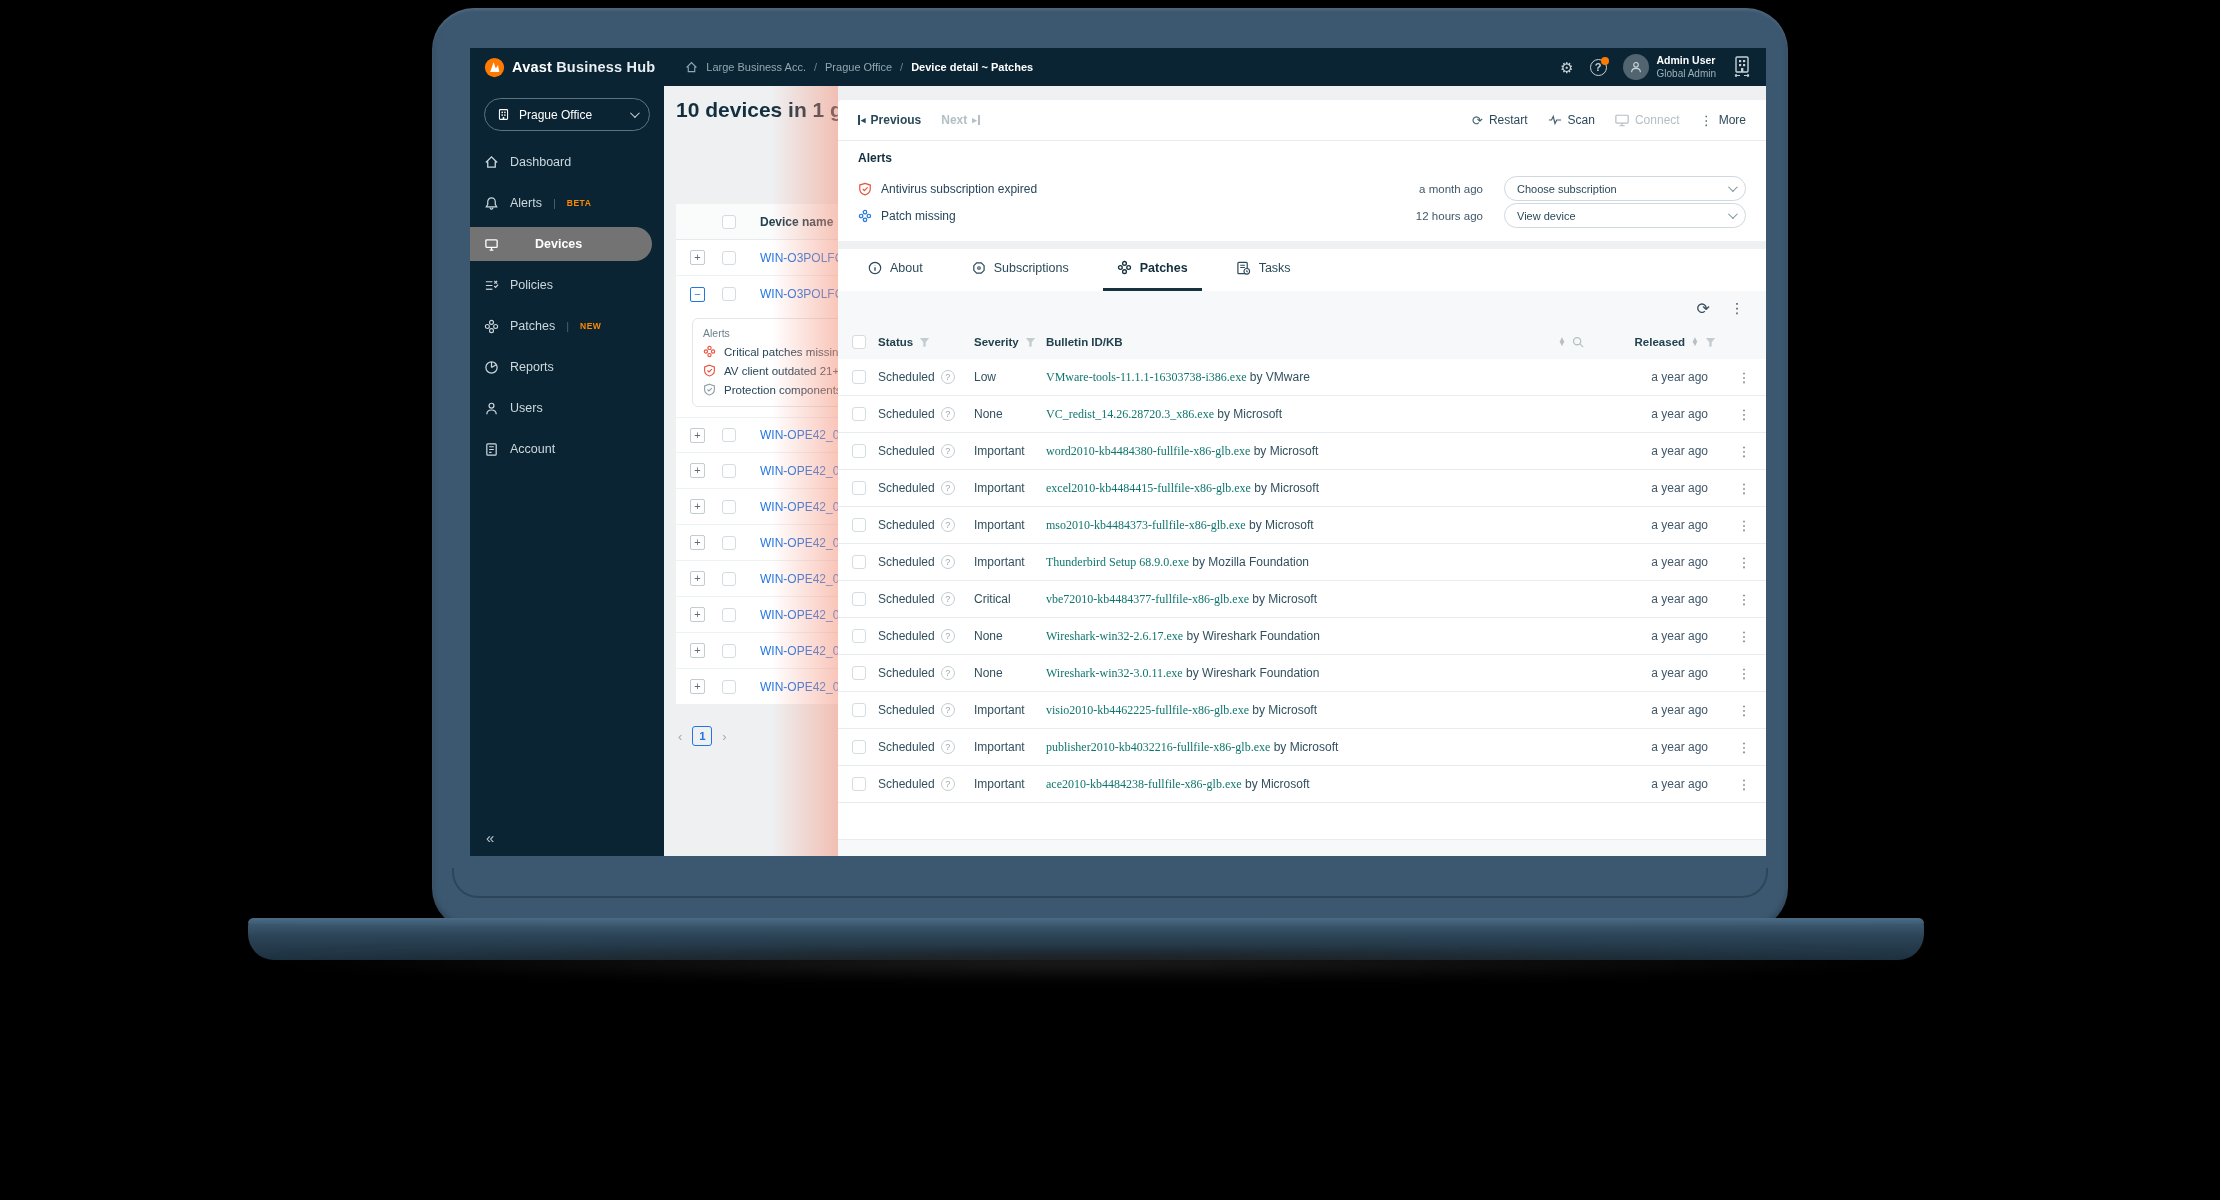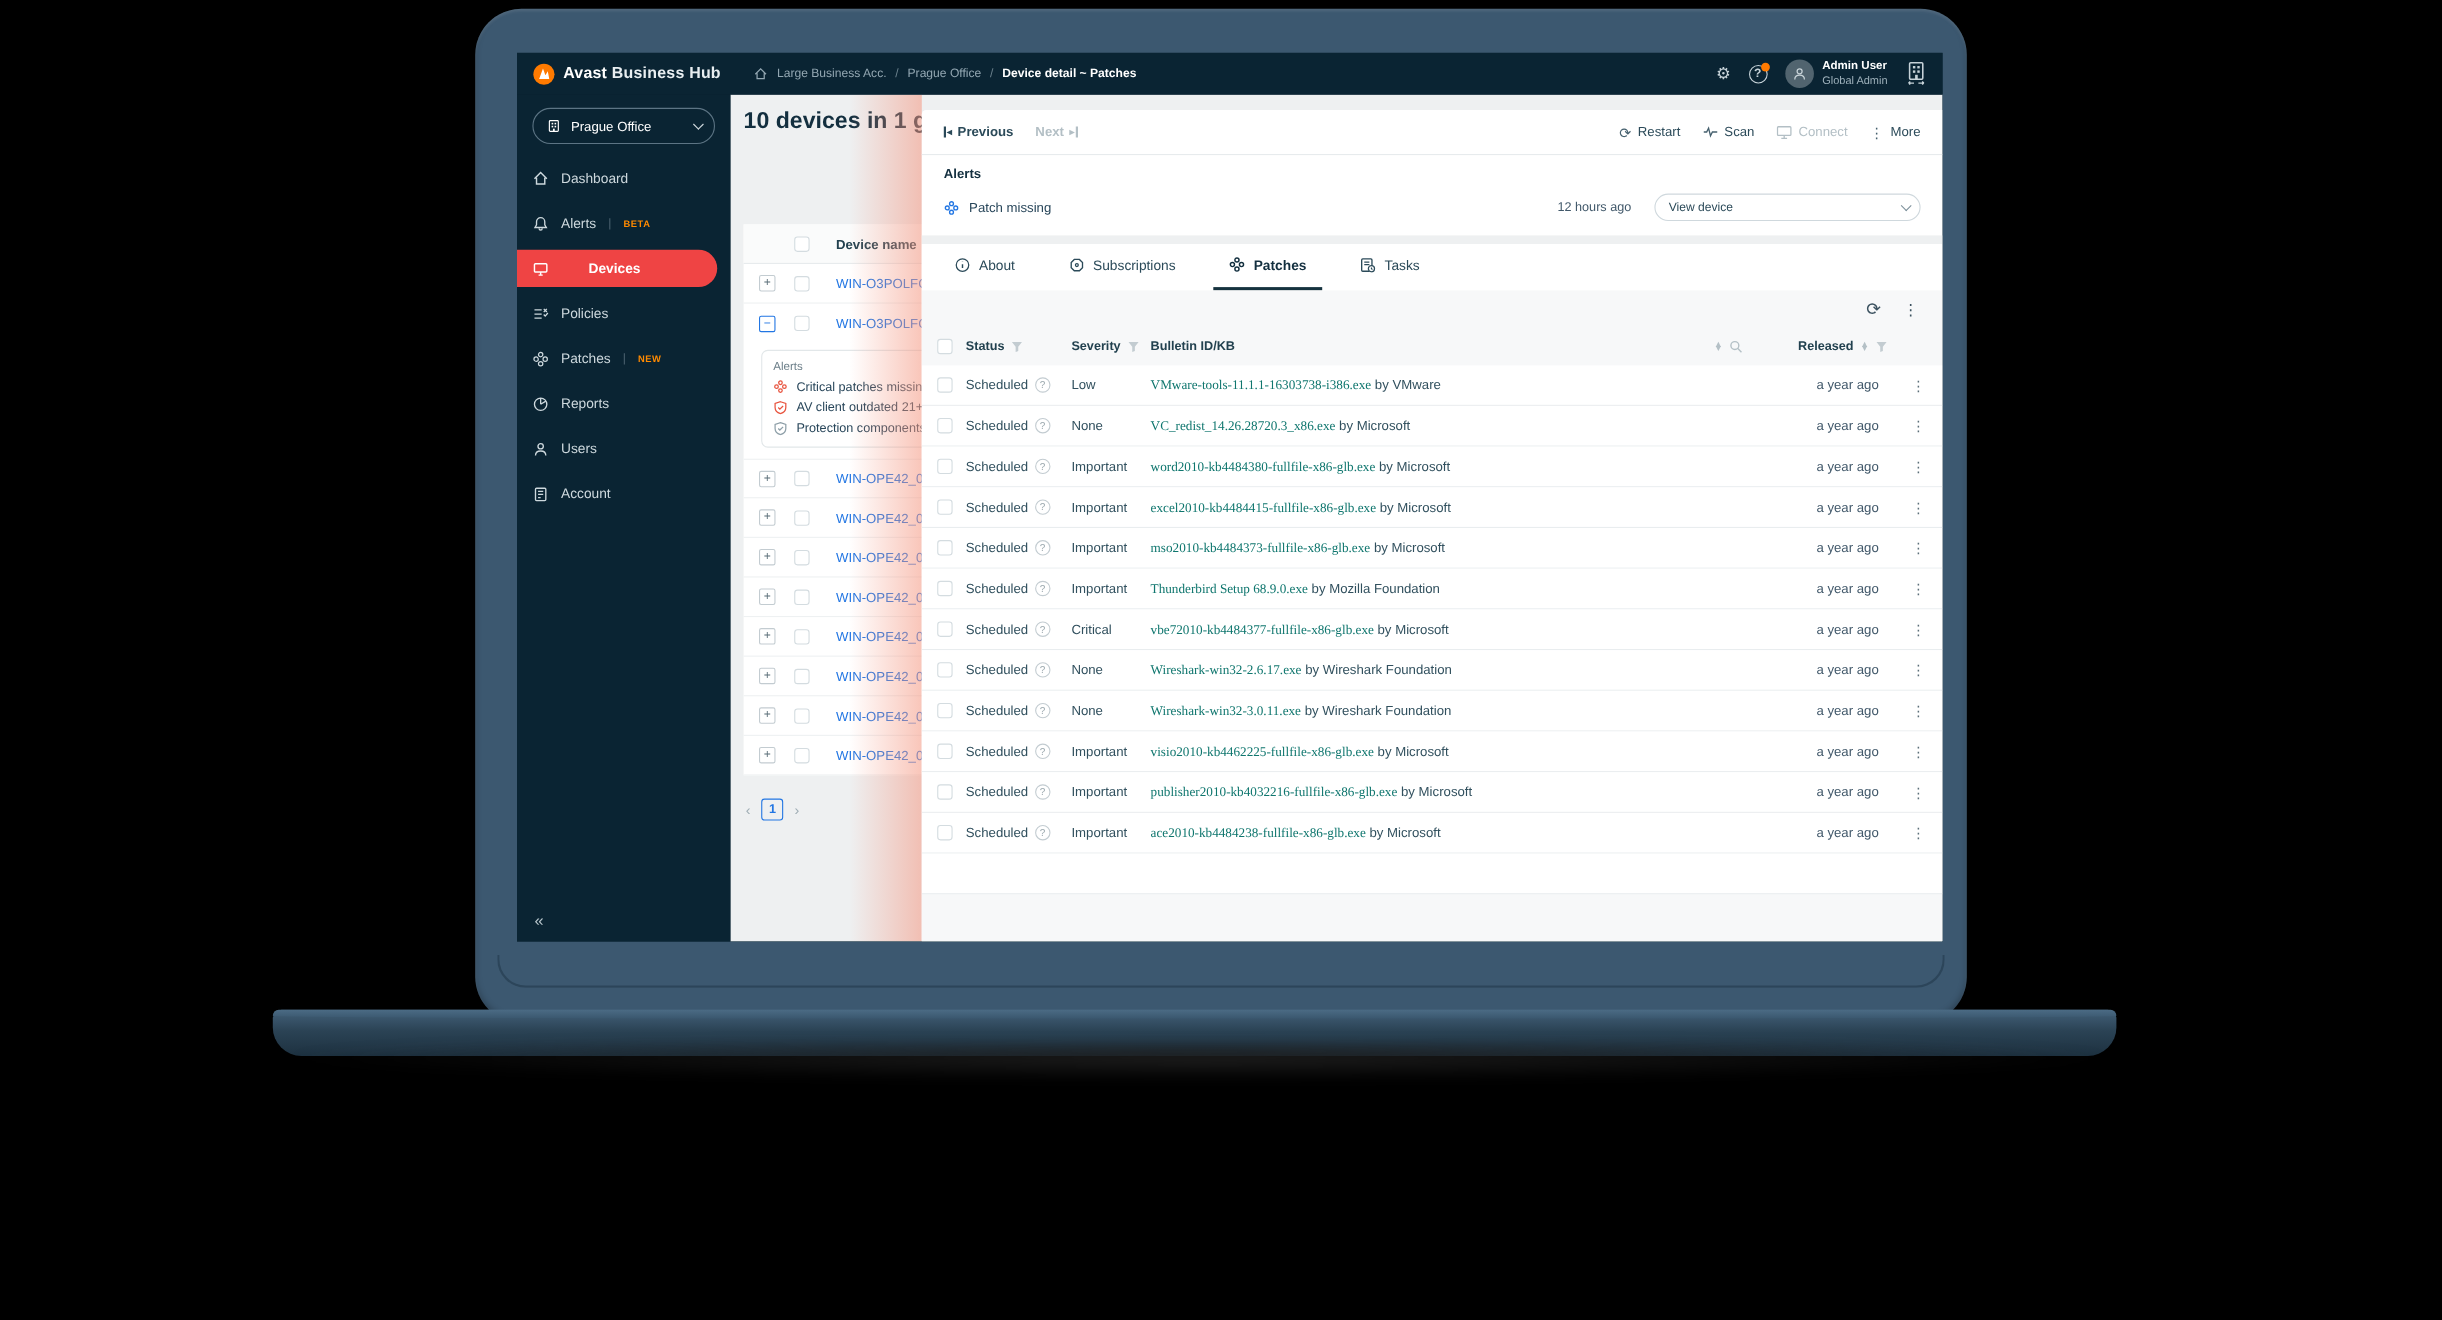--- a/index.html
+++ b/index.html
@@ -36,21 +36,21 @@
   .avatar { width:26px; height:26px; border-radius:50%; background:#51646f; display:flex; align-items:center; justify-content:center; }
   .uname { font-size:10.5px; color:#fff; font-weight:bold; line-height:1.25; }
   .urole { font-size:10px; color:#9db0ba; line-height:1.2; }
 
   
   .sidebar { position:absolute; left:0; top:38px; width:194px; bottom:0; background:#0a2433; z-index:25; }
   .org-pill { margin:12px 14px 6px 14px; height:33px; border:1px solid #5c7484; border-radius:17px; display:flex; align-items:center; gap:9px; padding:0 12px; color:#fff; font-size:12px; cursor:pointer; }
   .org-pill .chev { margin-left:auto; }
   .nav-list { margin-top:14px; }
   .nav-item { display:flex; align-items:center; gap:11px; height:34px; margin:7px 12px 7px 0; padding-left:14px; color:#cdd8dd; font-size:12.5px; cursor:pointer; border-radius:0 18px 18px 0; }
-  .nav-item.active { background:#ef4444; color:#fff; font-weight:bold;gap:36px; }
+  .nav-item.active { background:#737373; color:#fff; font-weight:bold;gap:36px; }
   .nav-badge { font-size:8.5px; font-weight:bold; color:#ff8a00; letter-spacing:.5px; }
   .nav-div { color:#4e6472; font-size:11px; }
   .side-collapse { position:absolute; left:16px; bottom:10px; color:#b9c7cd; font-size:15px; cursor:pointer; }
 
   
   .main { position:absolute; left:194px; top:38px; right:0; bottom:0; background:#eef0f1; overflow:hidden; }
   .list-heading { position:absolute; left:12px; top:12px; font-size:21px; font-weight:bold; color:#132f3f; white-space:nowrap; }
   .dev-table { position:absolute; left:12px; top:118px; width:235px; background:#fff; font-size:12px; }
   .dev-head { display:flex; align-items:center; height:36px; background:#fafbfb; border-bottom:1px solid #e7ebed; }
   .dev-head .cbx { margin-left:46px; }
@@ -385,20 +385,32 @@
             <span class="aico">⋮</span>
             <span>More</span>
           </div>
         </div>
       </div>
 
       <div class="p-alerts">
         <div class="p-alerts-title">Alerts</div>
         <div class="pa-row">
           <svg width="14" height="14" viewBox="0 0 16 16">
+              <path d="M8 1.5 L14 3.5 V8 c0 3.5-2.5 5.8-6 6.8 C4.5 13.8 2 11.5 2 8 V3.5 Z" fill="none" stroke="#e8543f" stroke-width="1.4"></path>
+              <path d="M5.5 8 l1.8 1.8 L11 6.2" fill="none" stroke="#e8543f" stroke-width="1.4"></path>
+            </svg>
+          <span class="pa-label">Antivirus subscription expired</span>
+          <span class="pa-time">a month ago</span>
+          <div class="pa-select">
+            <span>Choose subscription</span>
+            <div class="chev"></div>
+          </div>
+        </div>
+        <div class="pa-row">
+          <svg width="14" height="14" viewBox="0 0 16 16">
               <circle cx="8" cy="3.6" r="2" fill="none" stroke="#2276e3" stroke-width="1.4"></circle>
               <circle cx="3.6" cy="8" r="2" fill="none" stroke="#2276e3" stroke-width="1.4"></circle>
               <circle cx="12.4" cy="8" r="2" fill="none" stroke="#2276e3" stroke-width="1.4"></circle>
               <circle cx="8" cy="12.4" r="2" fill="none" stroke="#2276e3" stroke-width="1.4"></circle>
             </svg>
           <span class="pa-label">Patch missing</span>
           <span class="pa-time">12 hours ago</span>
           <div class="pa-select">
             <span>View device</span>
             <div class="chev"></div>

